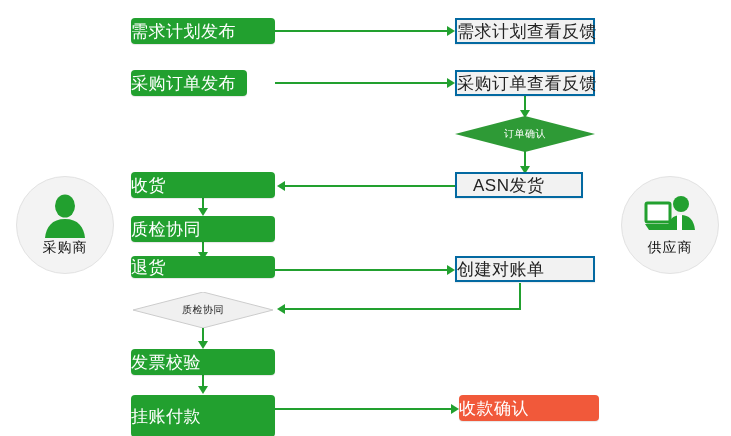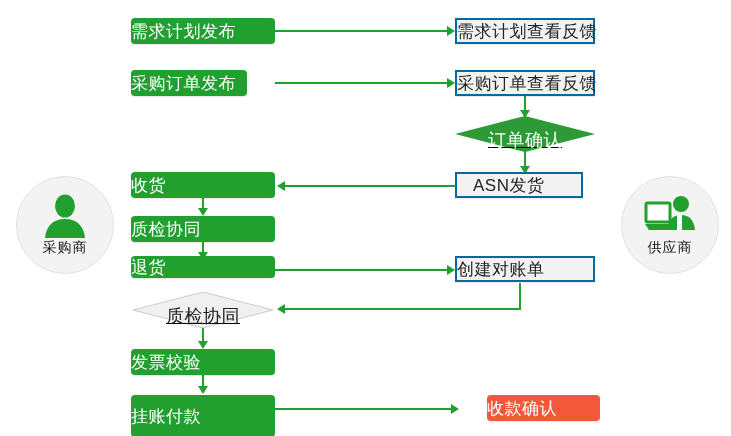--- a/index.html
+++ b/index.html
@@ -48,27 +48,26 @@
     background: #f1593a;
     color: #ffffff;
     border-radius: 4px;
     box-shadow: 0 1px 1px rgba(0,0,0,0.10);
   }
 
   
   .diamond {
     position: absolute;
     display: flex;
-    align-items: flex-end;
+    align-items: center;
     justify-content: center;
-    font-size: 18px;
+    font-size: 10px;
     letter-spacing: 0.5px;
     white-space: nowrap;
     user-select: none;
-    text-decoration: underline;
   }
   .diamond .dshape {
     position: absolute;
     inset: 0;
   }
   .diamond .dlabel {
     position: relative;
     z-index: 2;
   }
   .diamond.green .dlabel { color: #ffffff; }
@@ -223,21 +222,21 @@
   </div>
 
   <div class="node gray" style="left:455px; top:172px; width:128px; height:26px;padding-left:16px;">
     <span>ASN发货</span>
   </div>
 
   <div class="node gray" style="left:455px; top:256px; width:140px; height:26px;">
     <span>创建对账单</span>
   </div>
 
-  <div class="node orange" style="left:459px; top:395px; width:113px; height:26px;margin-left:28px;">
+  <div class="node orange" style="left:459px; top:395px; width:140px; height:26px;">
     <span>收款确认</span>
   </div>
 
   <div class="role" style="left:16px; top:176px;">
     <svg class="role-icon" viewBox="0 0 52 44">
       <ellipse cx="26" cy="12" rx="10" ry="11.5" fill="#22a02f"></ellipse>
       <path d="M26 25 C13 25 7 33 6 44 L46 44 C45 33 39 25 26 25 Z" fill="#22a02f"></path>
     </svg>
     <span class="role-label">采购商</span>
   </div>

